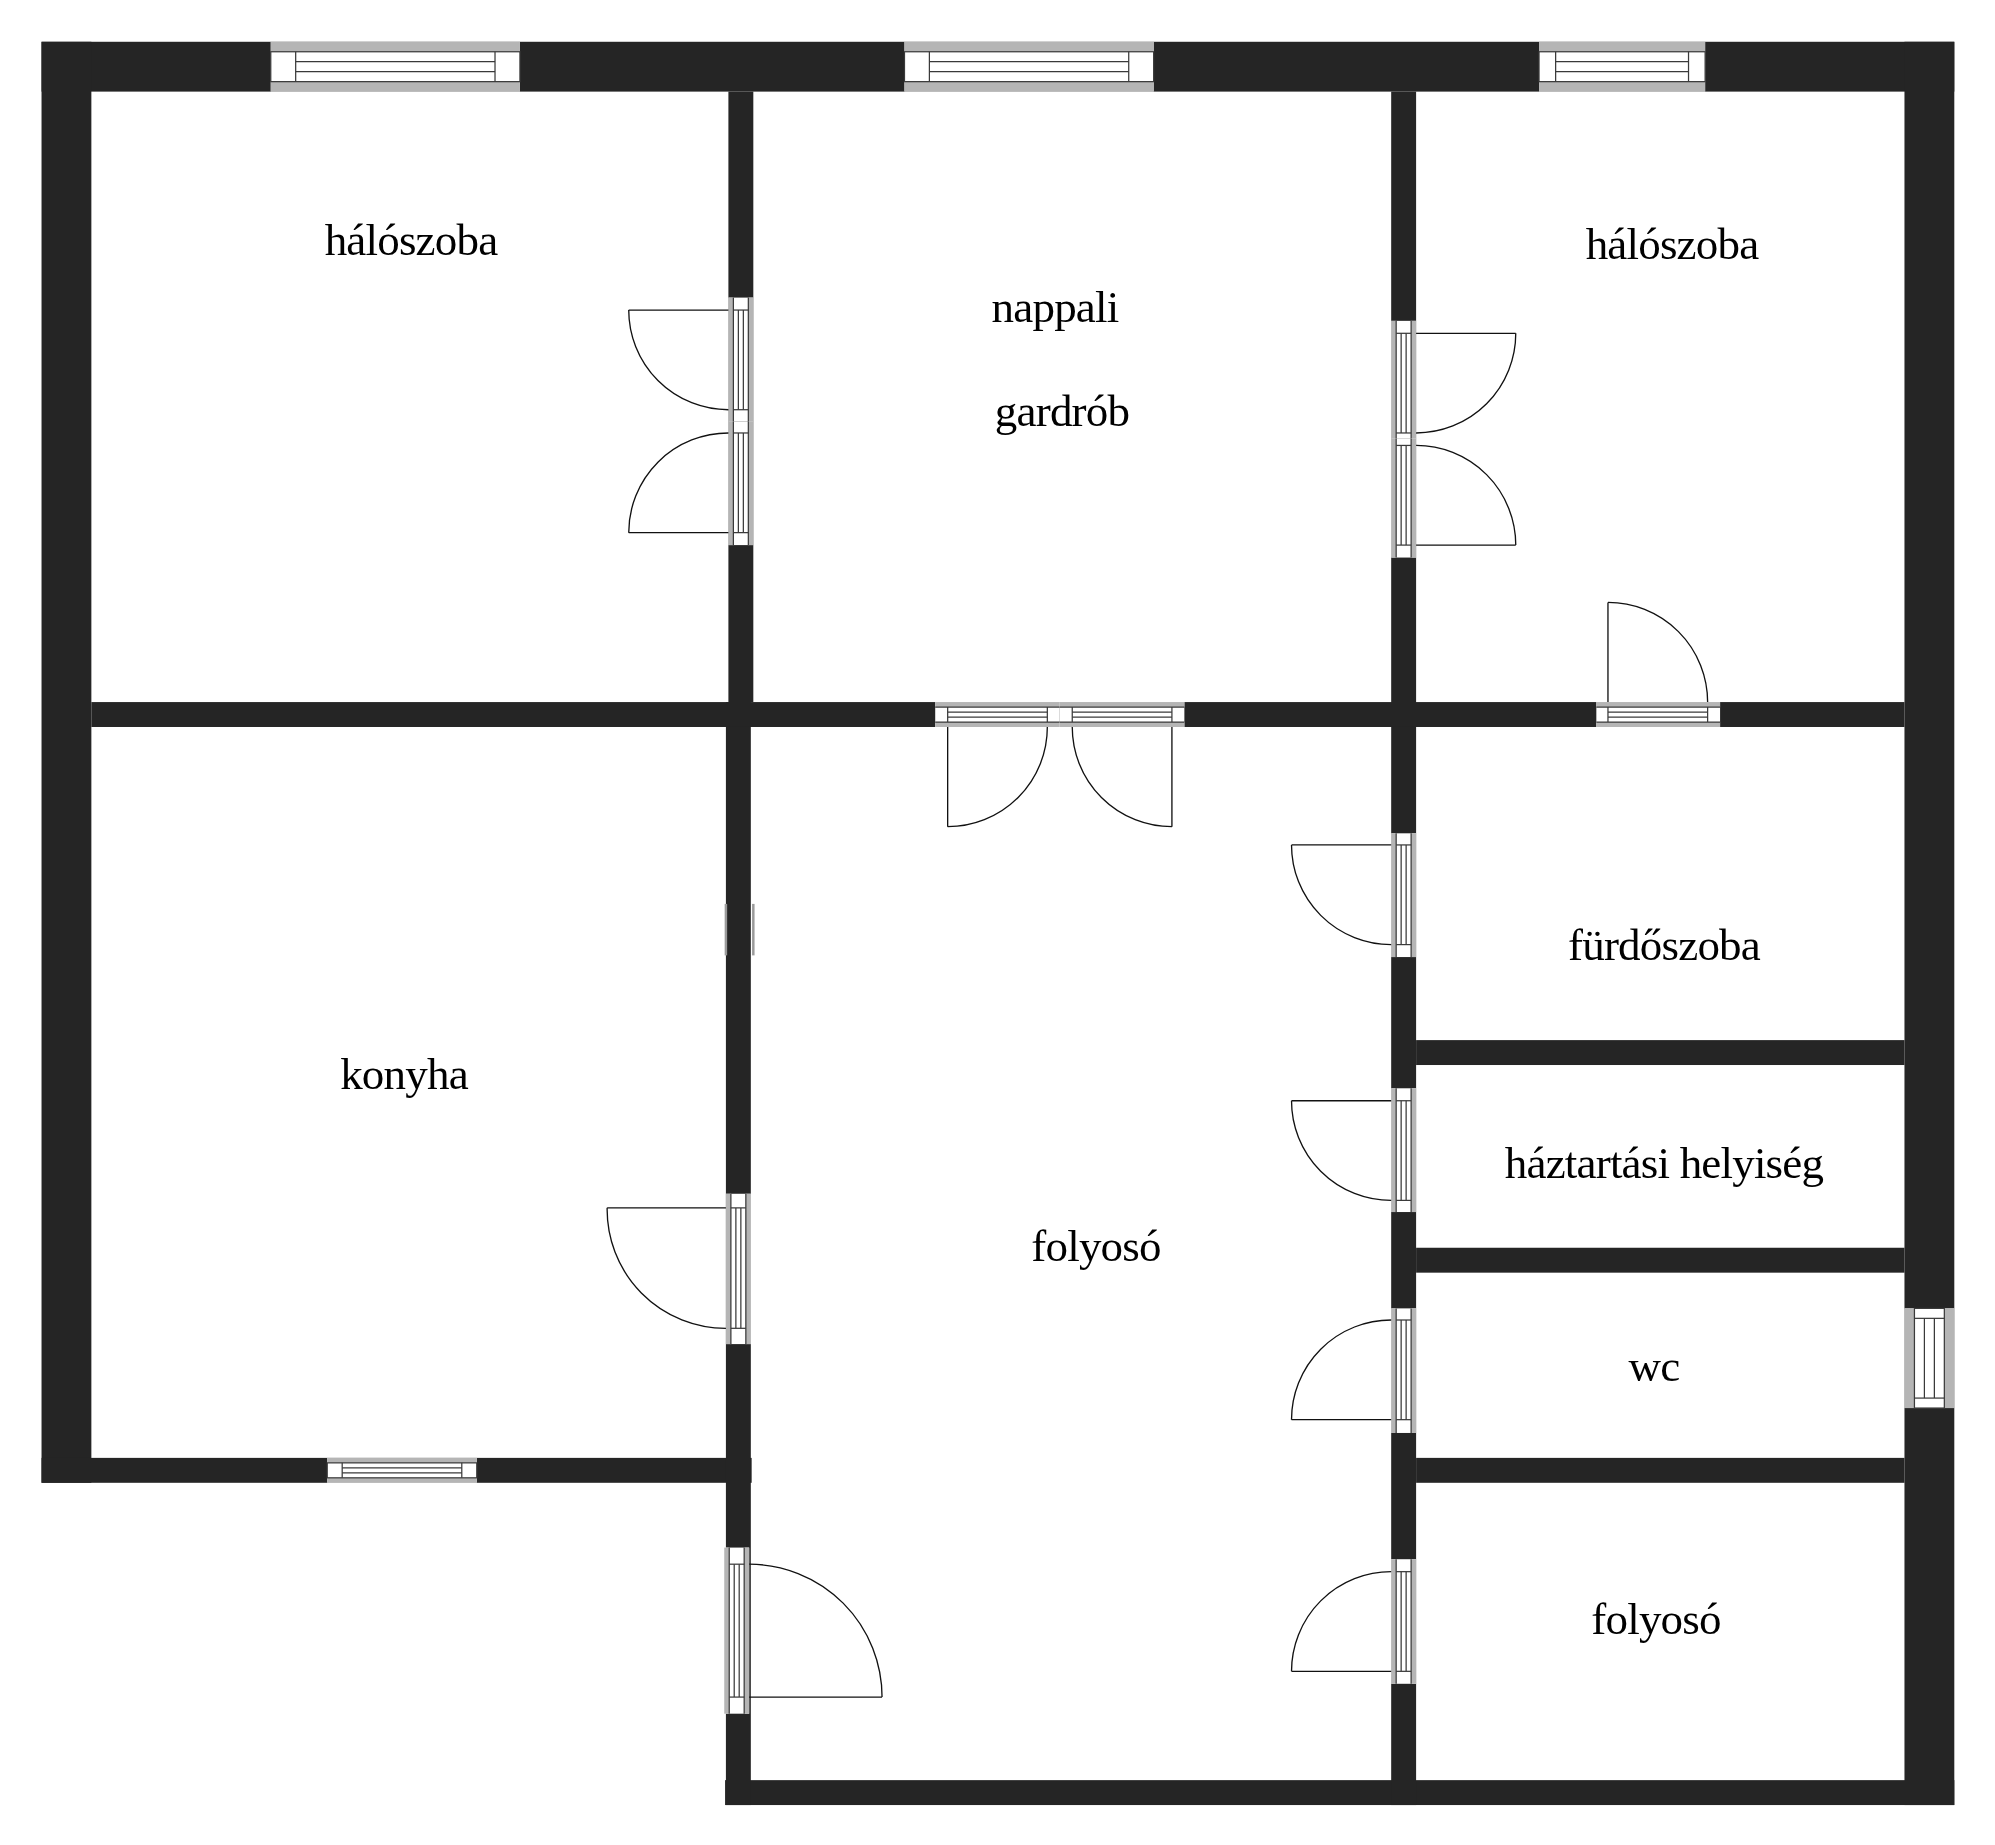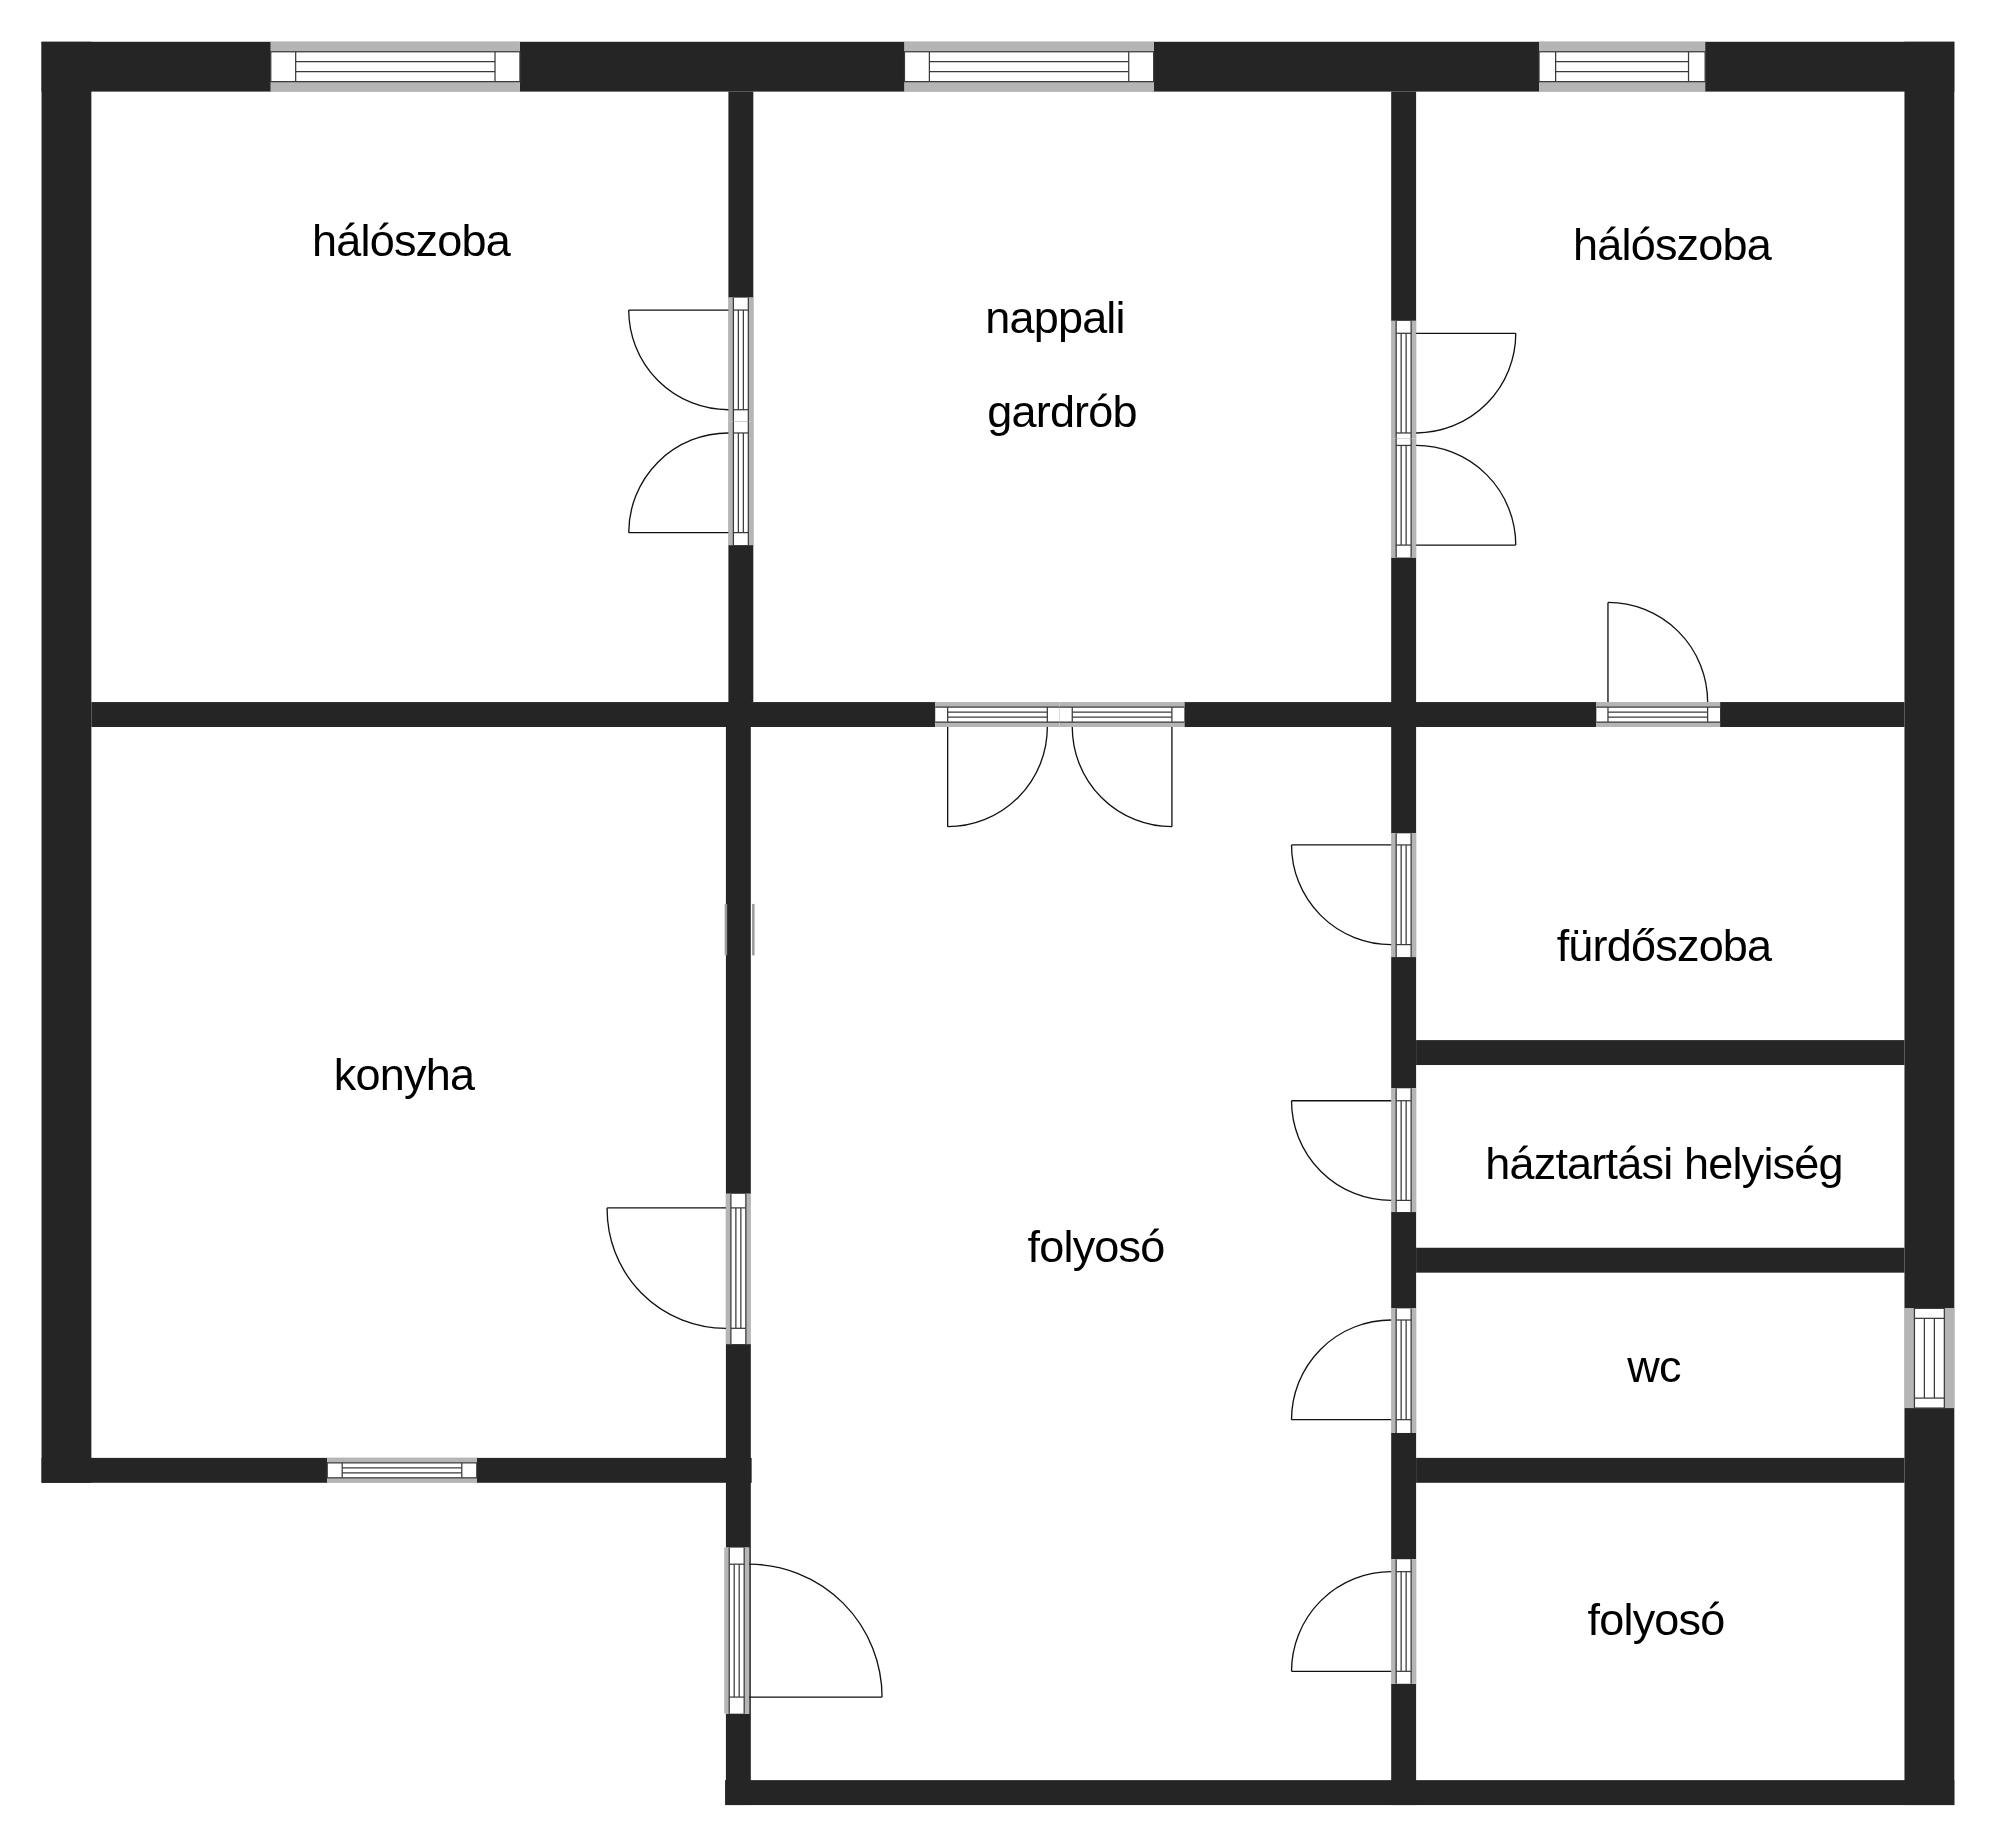--- a/index.html
+++ b/index.html
@@ -7,21 +7,21 @@
   #plan { position: absolute; left: 0; top: 0; width: 1995px; height: 1846px; }
   .wall { fill: #252525; }
   .frame-band { fill: #b5b5b5; }
   .frame-inner { fill: #ffffff; stroke: #3a3a3a; stroke-width: 1.5; }
   .frame-line { stroke: #3a3a3a; stroke-width: 1.5; fill: none; }
   .door-leaf { stroke: #111111; stroke-width: 1.6; fill: none; }
   .door-arc { stroke: #111111; stroke-width: 1.6; fill: none; }
   .mark { stroke: #9a9a9a; stroke-width: 3; }
   .room-label {
     position: absolute;
-    font-family: Liberation Sans, sans-serif;
+    font-family: Liberation Serif, serif;
     font-size: 45px;
     color: #000000;
     white-space: nowrap;
     letter-spacing: -0.8px;
     line-height: 1;
     transform: translate(-50%, -100%);
   }
 </style>
 </head>
 <body>
@@ -266,21 +266,21 @@
       </g>
     </g>
   <g id="marks">
       <line x1="874" y1="1088" x2="874" y2="1150" class="mark"></line>
       <line x1="907" y1="1088" x2="907" y2="1150" class="mark"></line>
     </g>
 </svg>
 
 <div id="labels">
   <div class="room-label" style="left: 411px; top: 263px;">hálószoba</div>
-  <div class="room-label" style="left: 1055px; top: 340px;">nappali</div>
+  <div class="room-label" style="left: 1055px; top: 330px;">nappali</div>
   <div class="room-label" style="left: 1062px; top: 434px;">gardrób</div>
   <div class="room-label" style="left: 1672px; top: 267px;">hálószoba</div>
   <div class="room-label" style="left: 1664px; top: 924px; margin-top: 44px;">fürdőszoba</div>
   <div class="room-label" style="left: 404px; top: 1097px;">konyha</div>
   <div class="room-label" style="left: 1664px; top: 1186px;">háztartási helyiség</div>
   <div class="room-label" style="left: 1068px; top: 1269px; margin-left: 28px;">folyosó</div>
   <div class="room-label" style="left: 1654px; top: 1389px;">wc</div>
   <div class="room-label" style="left: 1656px; top: 1642px;">folyosó</div>
 </div>
 

